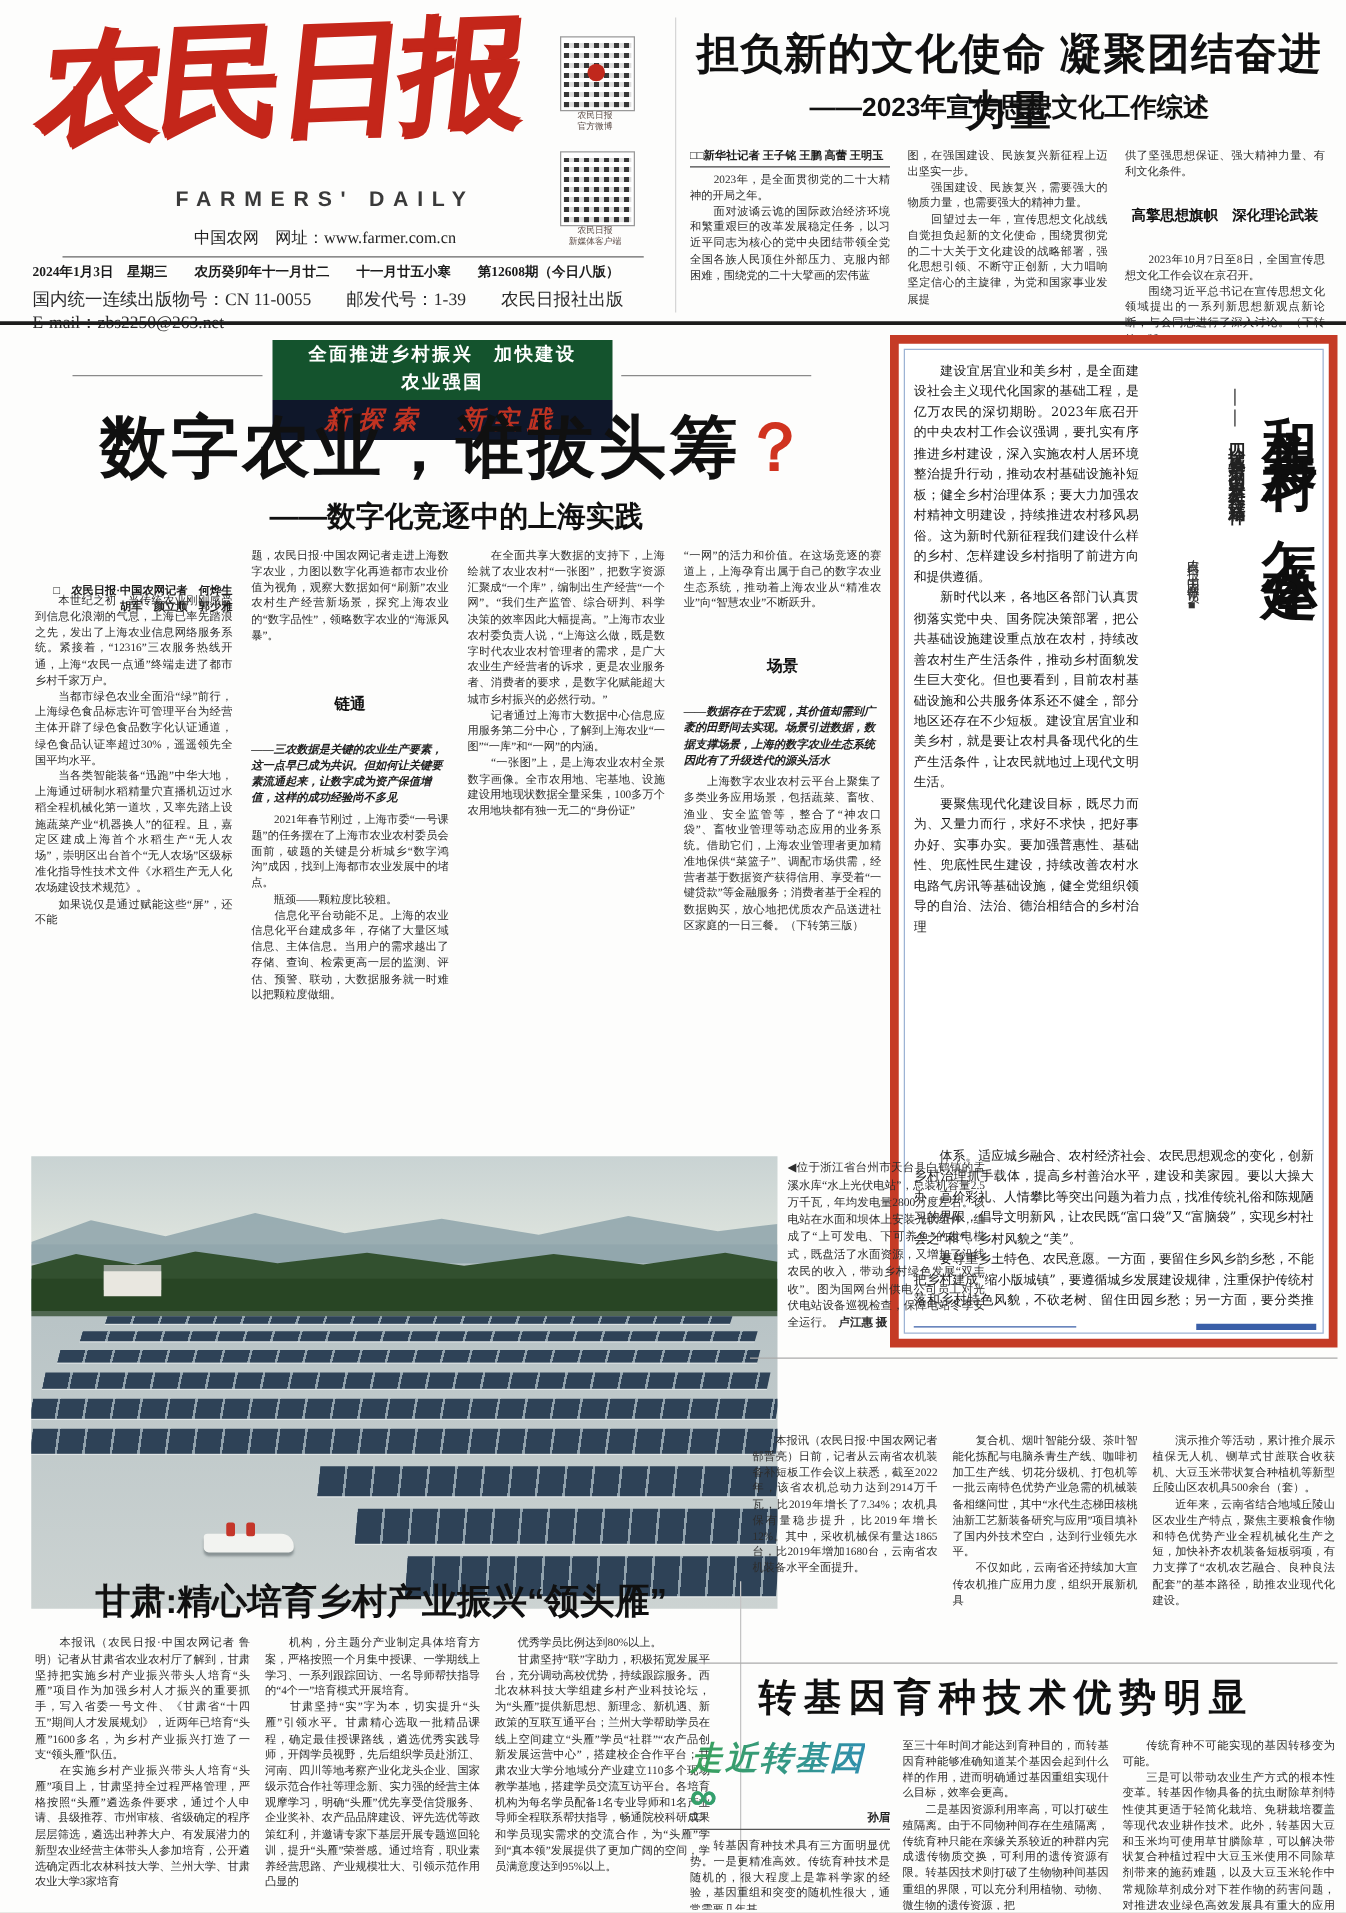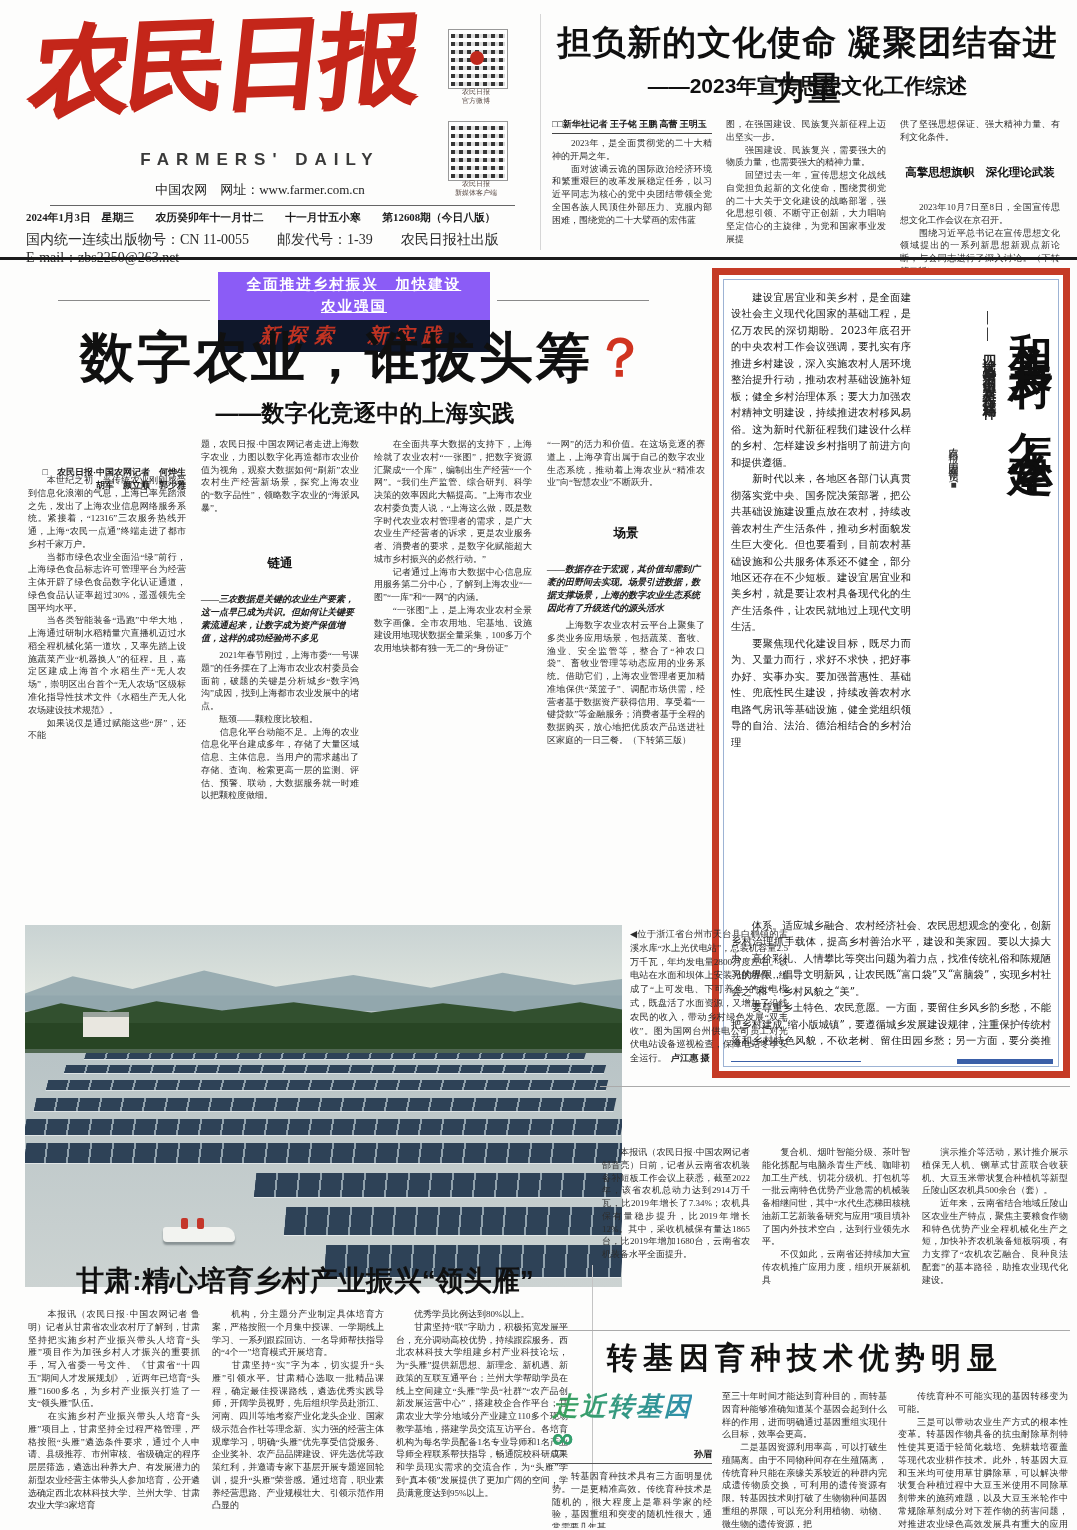--- a/index.html
+++ b/index.html
@@ -21,22 +21,22 @@
   .qr{width:54px;height:54px;background:
       repeating-linear-gradient(0deg,#1d1d1d 0 4px,#fff 4px 8px),
       repeating-linear-gradient(90deg,#1d1d1d 0 4px,rgba(255,255,255,.85) 4px 8px);
       background-blend-mode:screen;border:2px solid #fff;outline:1px solid #999;position:relative;}
   .qr .dot{position:absolute;left:19px;top:19px;width:14px;height:14px;border-radius:50%;background:#c0281c;}
   .qrcap{font-size:7px;line-height:1.25;color:#5a4a44;text-align:center;white-space:pre-line;}
   .byline{font-weight:700;font-size:9px;}
   .subhead{font-weight:700;text-align:center;font-size:11.5px;margin:21px 0;color:#111;}
   .teaser{font-weight:700;font-style:italic;font-size:9px;color:#222;}
   
-  .banner1{background:#8b5cf6;color:#fff;font:700 14.5px/1.5 "Liberation Sans",sans-serif;
-           text-align:center;letter-spacing:2px;padding:2px 28px;text-decoration:underline;}
+  .banner1{background:#14532d;color:#fff;font:700 14.5px/1.5 "Liberation Sans",sans-serif;
+           text-align:center;letter-spacing:2px;padding:2px 28px;}
   .banner2{background:#0f172a;color:#c03322;font:900 italic 20px/1.4 "DejaVu Serif",serif;
            text-align:center;letter-spacing:7px;padding:1px 0 3px;}
   
   .redbox{position:absolute;left:712px;top:268px;width:358px;height:810px;
           border:7px solid #c53b26;background:#fff;box-sizing:border-box;}
   .redbox .frame{position:absolute;inset:4px;border:1px solid #9db3d4;}
   .vtitle{writing-mode:vertical-rl;font:900 44px/1 "Liberation Sans","DejaVu Sans",sans-serif;
           letter-spacing:11px;color:#0e0e0e;}
   .vsub{writing-mode:vertical-rl;font:700 13.5px/1.2 "Liberation Serif",serif;letter-spacing:3px;color:#222;}
   .vby{writing-mode:vertical-rl;font:400 10px/1.2 "Liberation Serif",serif;letter-spacing:2px;color:#333;}

